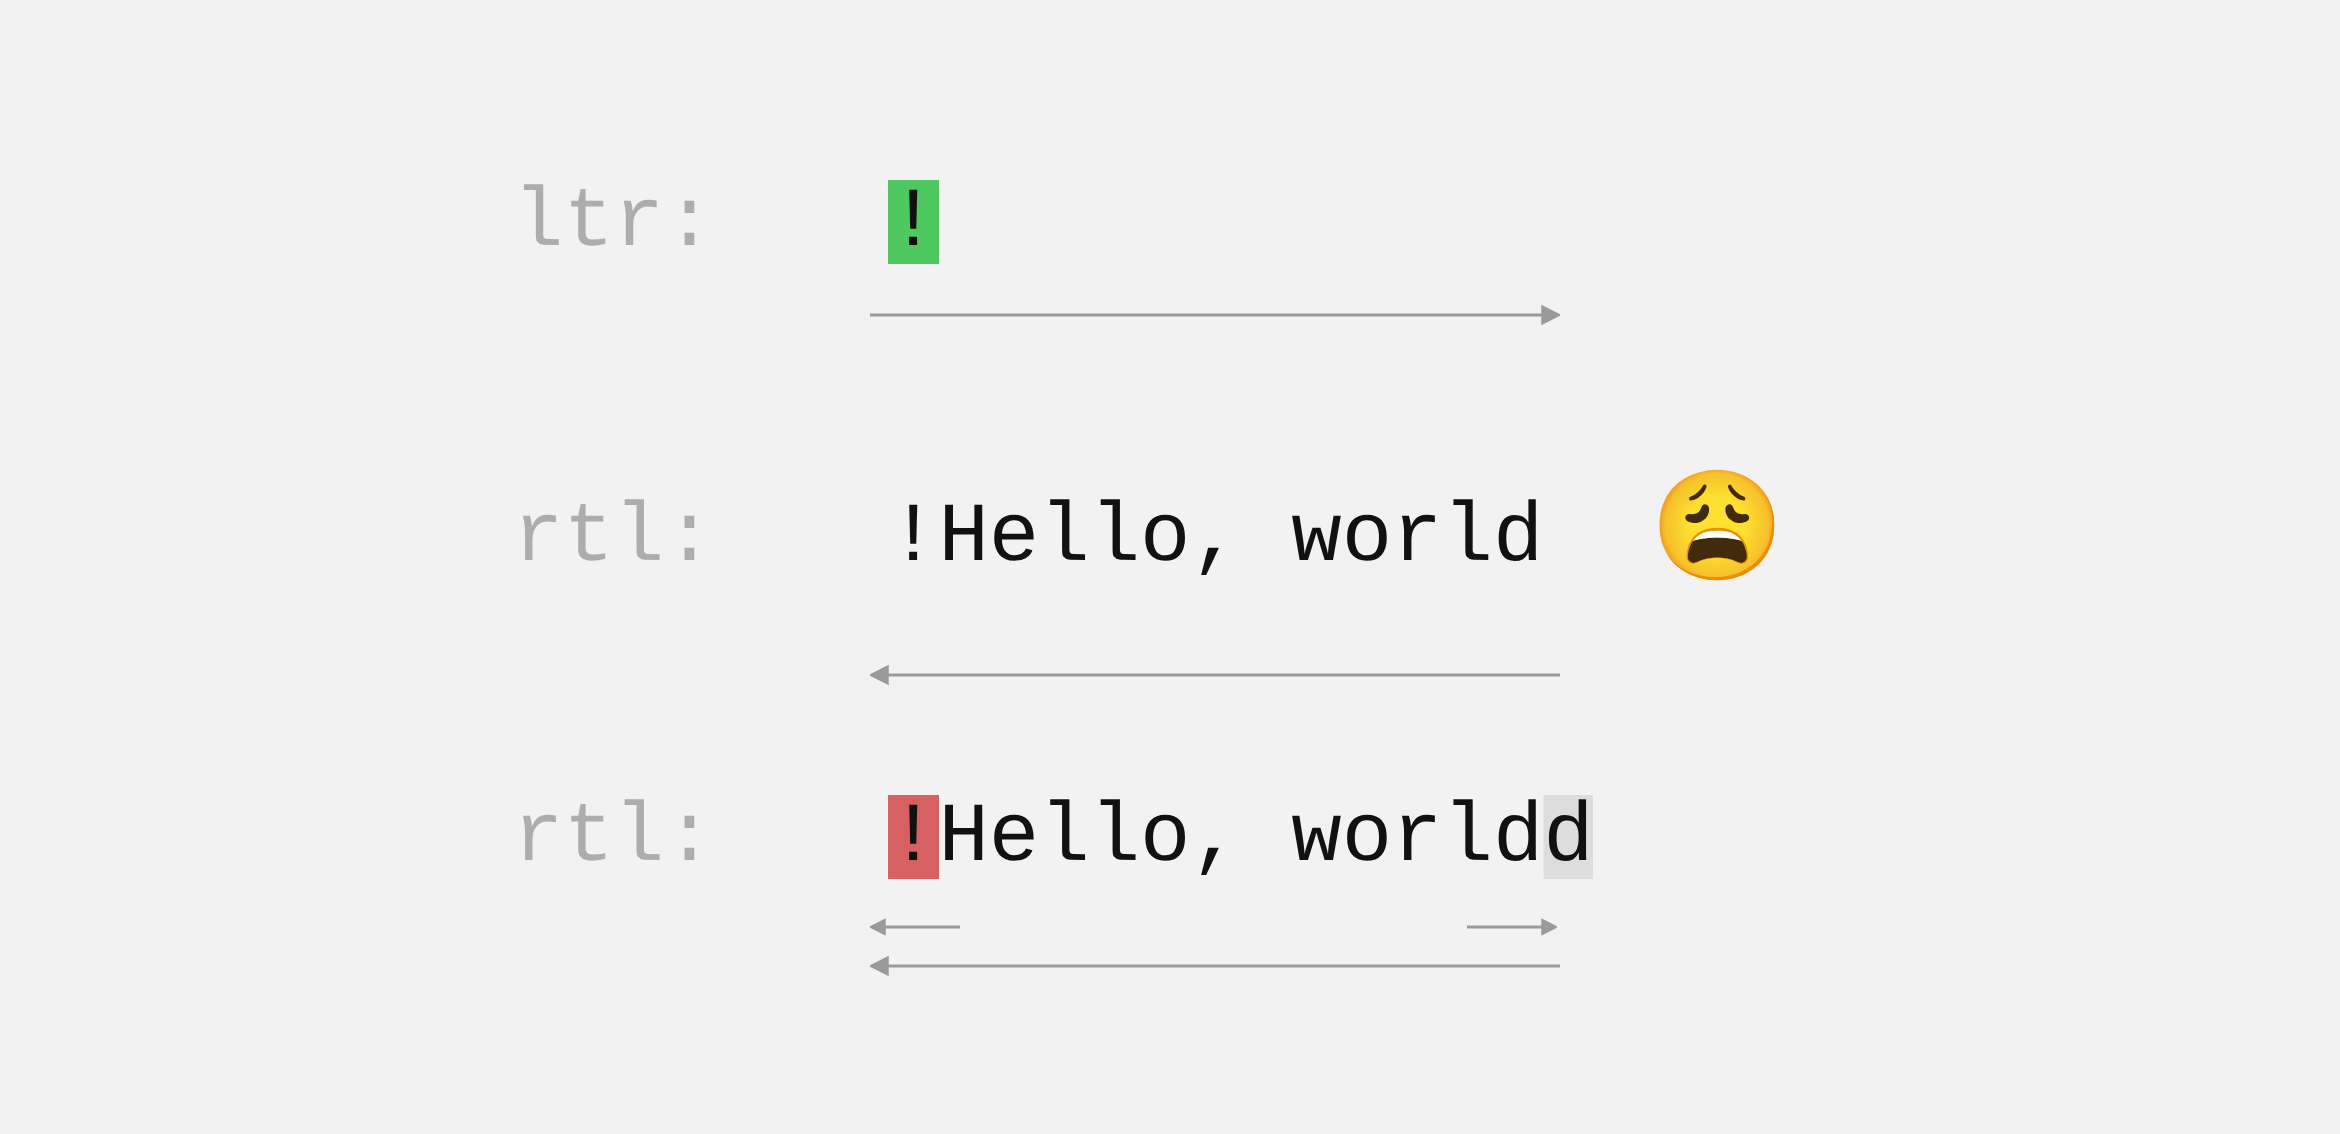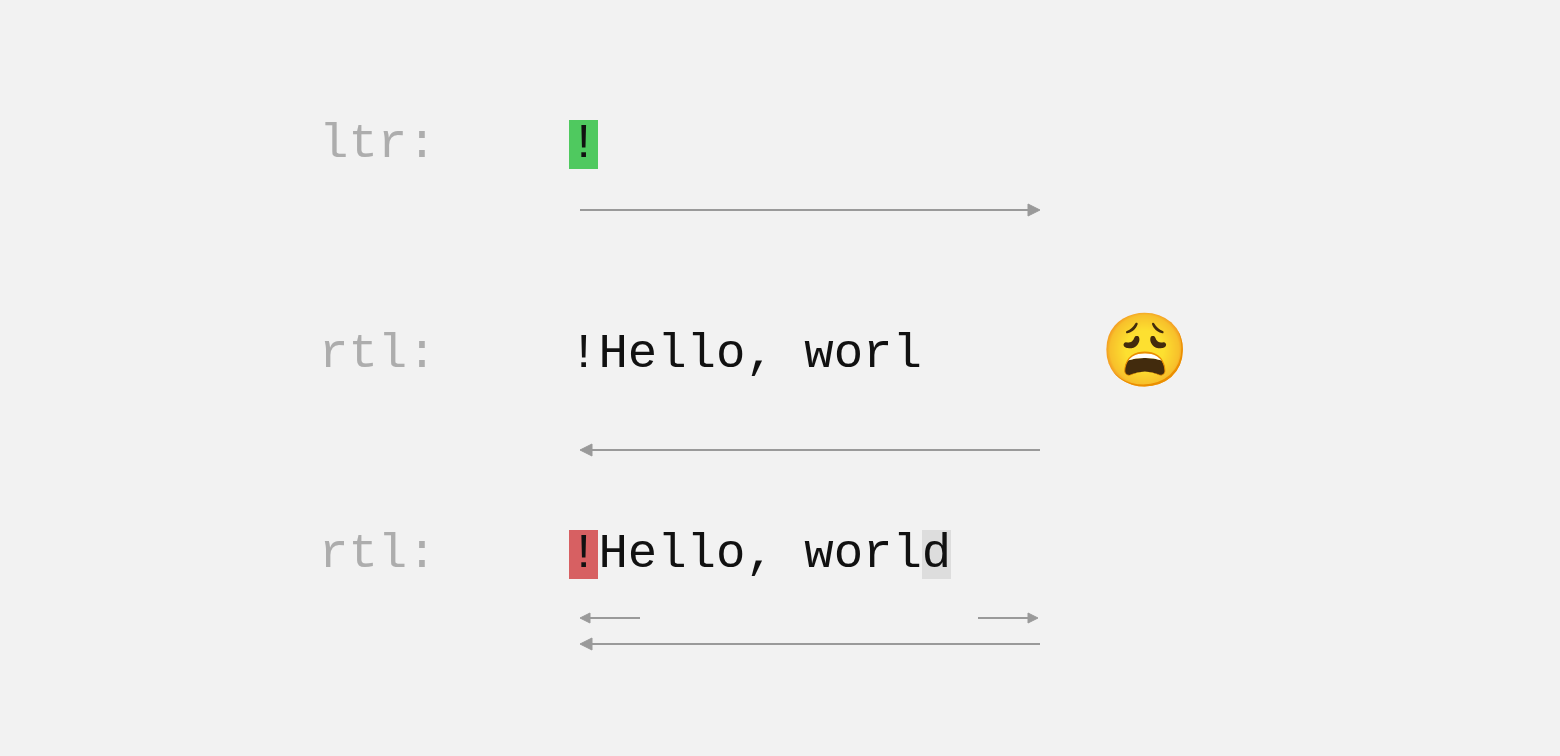--- a/index.html
+++ b/index.html
@@ -13,22 +13,22 @@
   }
   .stage {
     position: relative;
     width: 1560px;
     height: 756px;
   }
   .row {
     position: absolute;
     display: flex;
     align-items: flex-start;
-    left: 319px;
-    font-size: 49px;
+    left: 342px;
+    font-size: 56px;
     line-height: 1;
     white-space: pre;
     color: #111;
   }
   .label {
     color: #adadad;
     display: inline-block;
     min-width: 250px;
   }
   .hl-green {
@@ -61,33 +61,33 @@
     <span class="hl-green">!</span>
   </div>
 
   <svg class="arrow" style="left:580px; top:200px;" width="460" height="20">
     <line x1="0" y1="10" x2="448" y2="10" stroke-width="2"></line>
     <polygon points="448,4 460,10 448,16"></polygon>
   </svg>
 
   <div class="row" style="top:330px">
     <span class="label">rtl:</span>
-    <span>!Hello, worl</span>
+    <span>!Hello, world</span>
   </div>
 
   <span class="emoji" style="left:1100px; top:320px;">😩</span>
 
   <svg class="arrow" style="left:580px; top:440px;" width="460" height="20">
     <line x1="12" y1="10" x2="460" y2="10" stroke-width="2"></line>
     <polygon points="12,4 0,10 12,16"></polygon>
   </svg>
 
   <div class="row" style="top:530px">
     <span class="label">rtl:</span>
-    <span class="hl-red">!</span><span>Hello, worl</span><span class="hl-gray">d</span>
+    <span class="hl-red">!</span><span>Hello, world</span><span class="hl-gray">d</span>
   </div>
 
   <svg class="arrow" style="left:580px; top:610px;" width="60" height="16">
     <line x1="10" y1="8" x2="60" y2="8" stroke-width="2"></line>
     <polygon points="10,3 0,8 10,13"></polygon>
   </svg>
   <svg class="arrow" style="left:978px; top:610px;" width="60" height="16">
     <line x1="0" y1="8" x2="50" y2="8" stroke-width="2"></line>
     <polygon points="50,3 60,8 50,13"></polygon>
   </svg>

